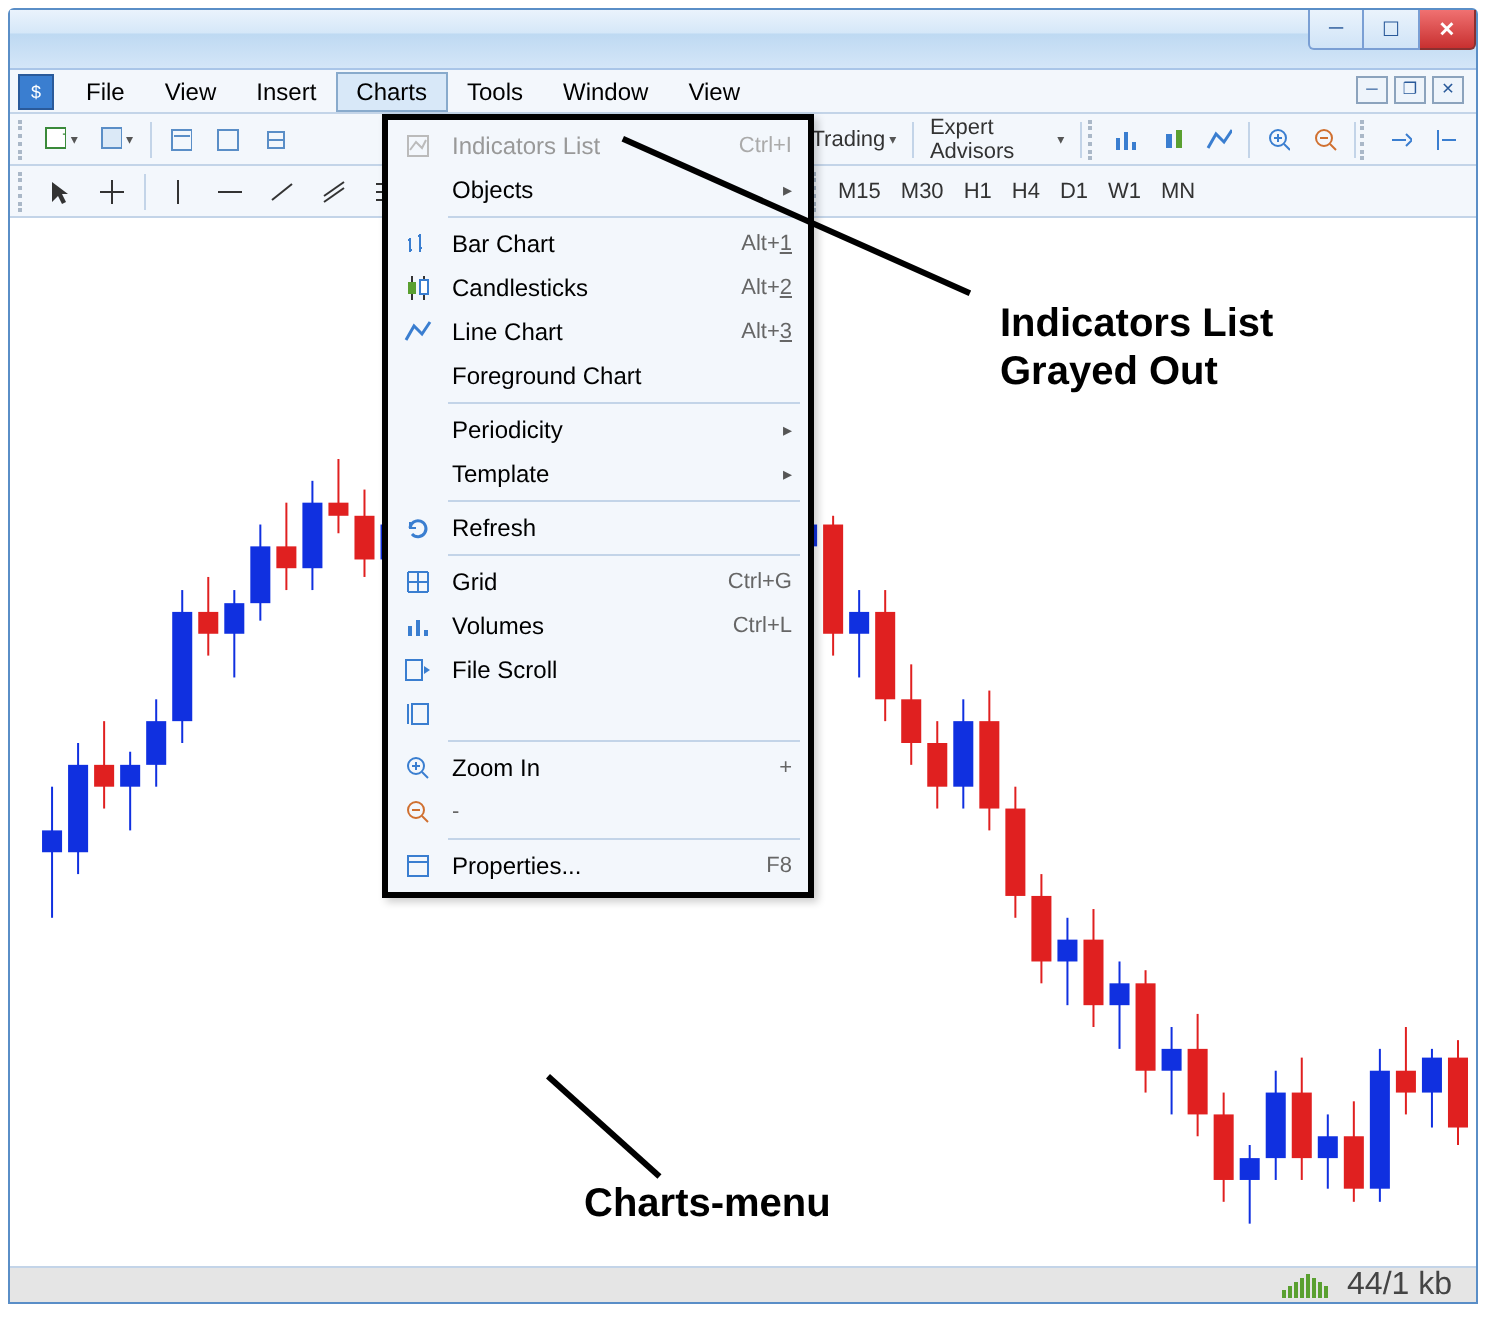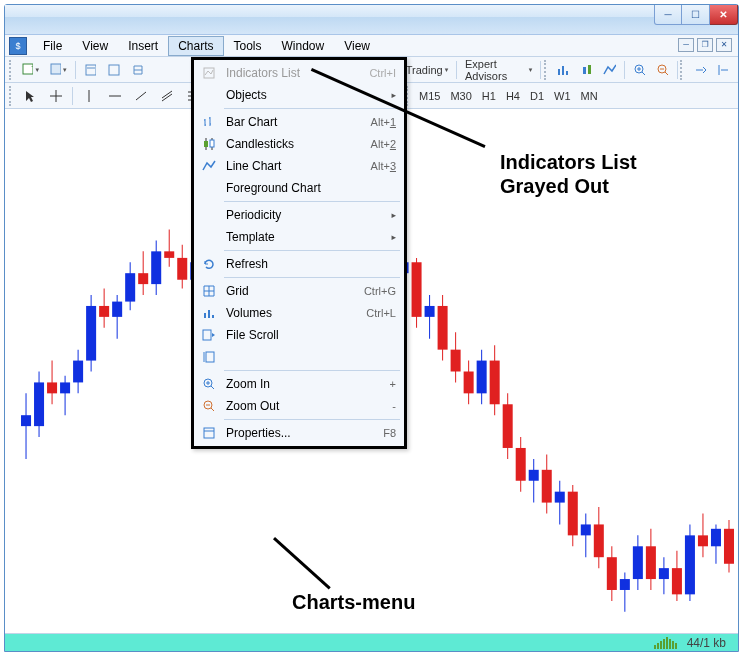--- a/index.html
+++ b/index.html
@@ -153,27 +153,27 @@
     top: 105px;
     bottom: 18px;
     background: #fff;
   }
   .statusbar {
     position: absolute;
     bottom: 0;
     left: 0;
     right: 0;
     height: 18px;
-    background: #5eead4;
+    background: #e5e5e5;
     border-top: 1px solid #c3d4e8;
     display: flex;
     align-items: center;
     justify-content: flex-end;
     padding-right: 12px;
-    font-size: 12px;
+    font-size: 16px;
     color: #444;
     gap: 10px;
   }
   .signal-bars {
     display: flex;
     align-items: flex-end;
     gap: 1px;
   }
   .signal-bars span {
     width: 2px;
@@ -676,21 +676,20 @@
         <span class="dd-shortcut">+</span>
       </div>
       <div class="dd-item">
         <div class="dd-icon">
           <svg width="16" height="16">
             <circle cx="7" cy="7" r="4" fill="none" stroke="#d07030"></circle>
             <line x1="10" y1="10" x2="13" y2="13" stroke="#d07030"></line>
             <line x1="5" y1="7" x2="9" y2="7" stroke="#d07030"></line>
           </svg>
         </div>
-        <span class="dd-label">Zoom Out</span>
         <span class="dd-shortcut">-</span>
       </div>
       <div class="dd-sep"></div>
       <div class="dd-item">
         <div class="dd-icon">
           <svg width="16" height="16">
             <rect x="3" y="3" width="10" height="10" fill="none" stroke="#3a7ed0"></rect>
             <line x1="3" y1="6" x2="13" y2="6" stroke="#3a7ed0"></line>
           </svg>
         </div>

